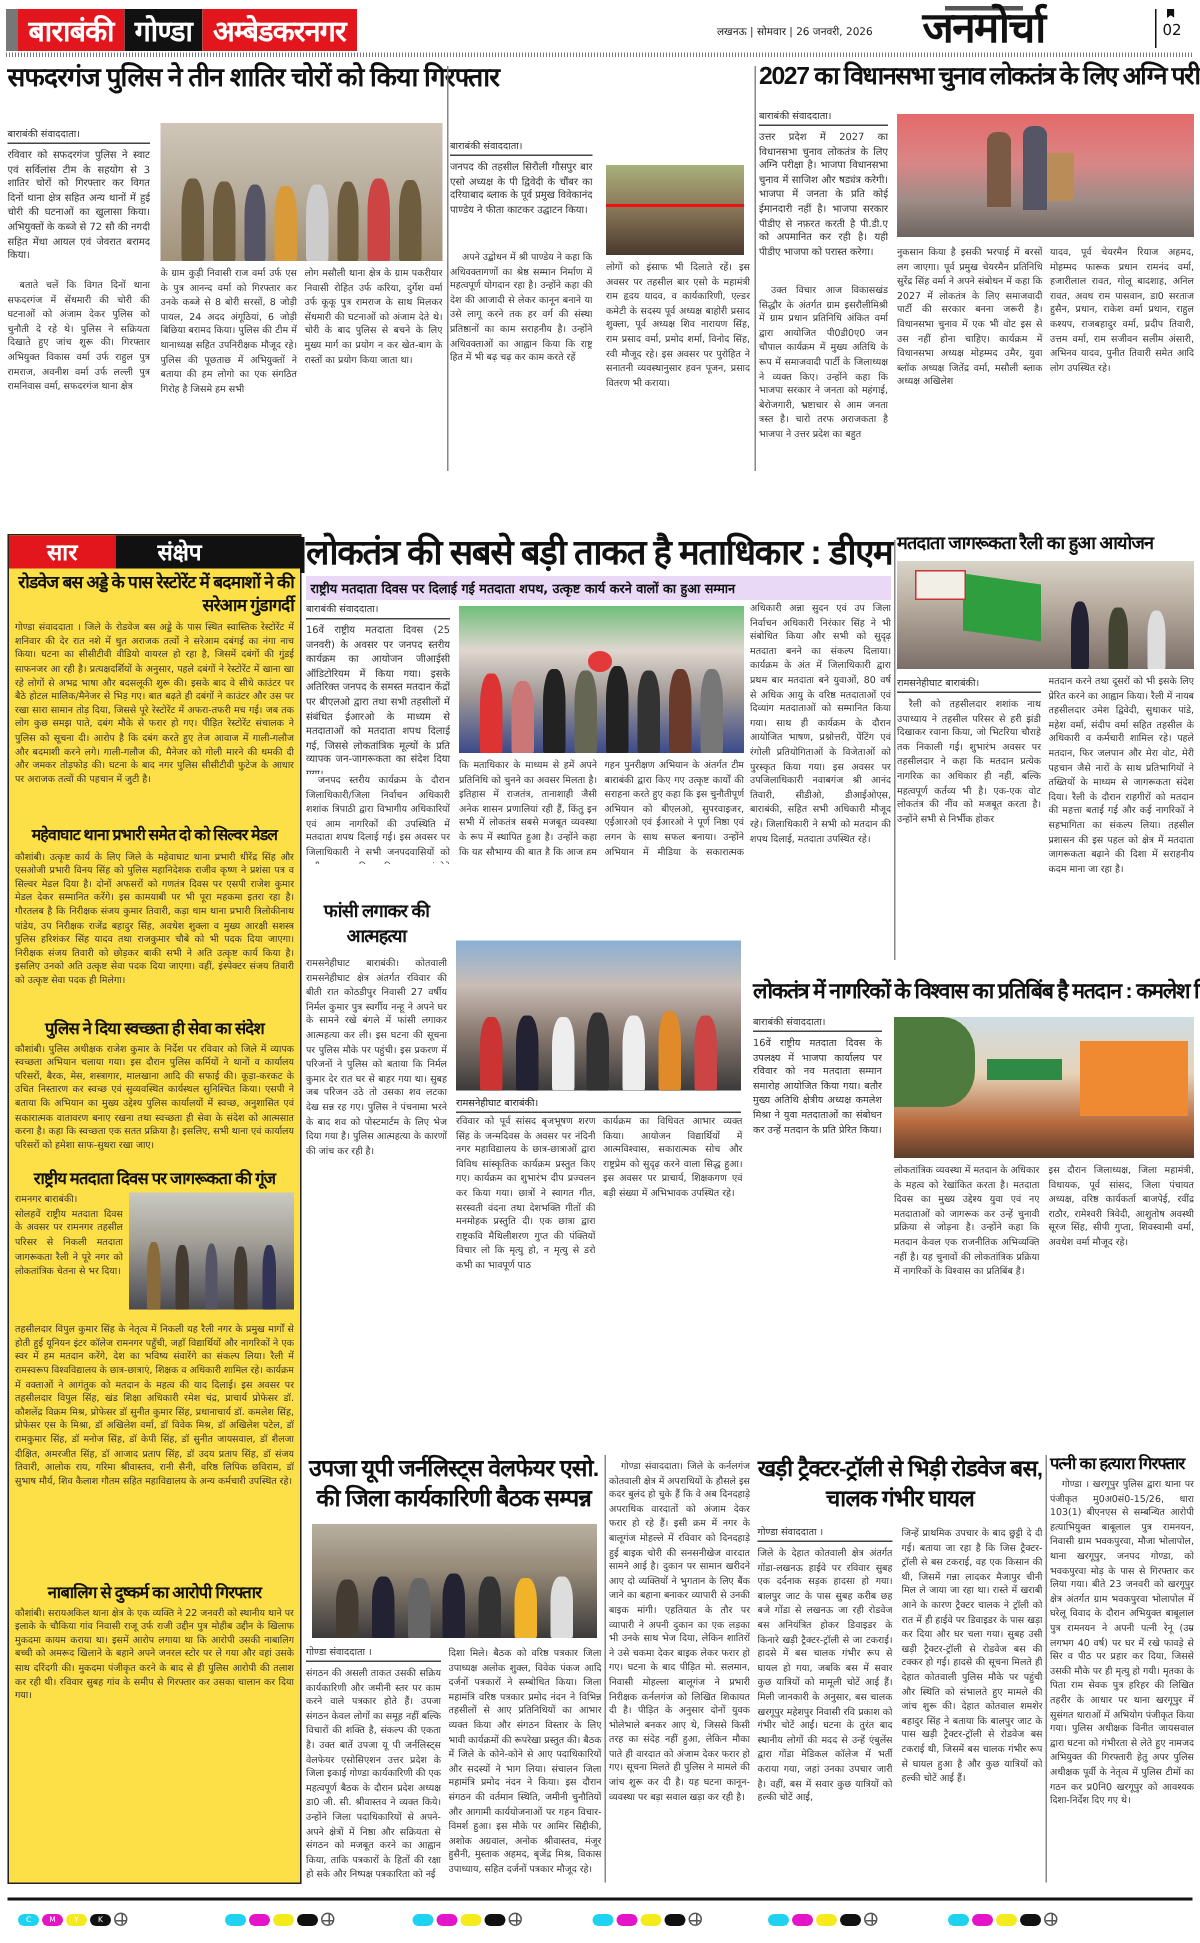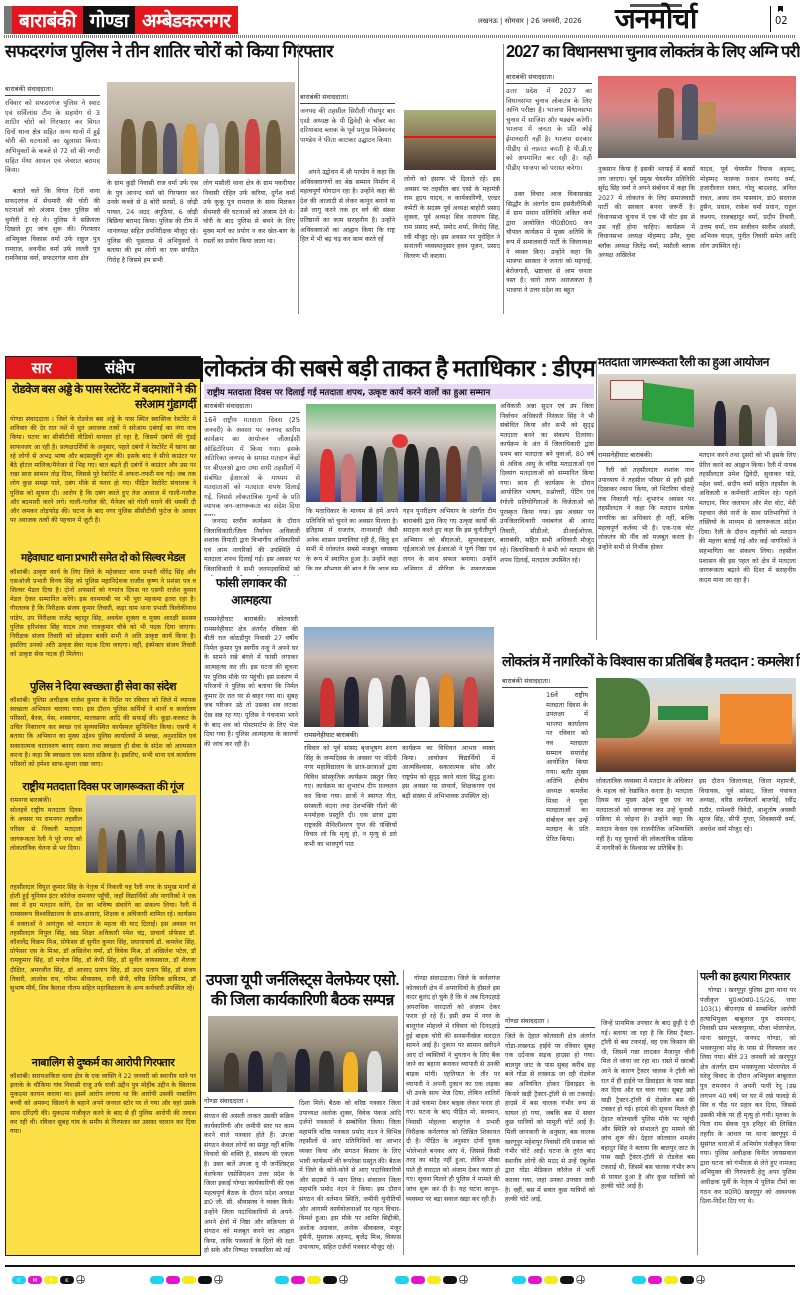--- a/index.html
+++ b/index.html
@@ -175,21 +175,21 @@
       </div>
   </div>
   <div class="abs" style="left:0;top:94px;width:96px;">
     <div class="byline">रामसनेहीघाट बाराबंकी।</div>
     <div class="body-text" style="height:106px;text-indent:8px;">रैली को तहसीलदार शशांक नाथ उपाध्याय ने तहसील परिसर से हरी झंडी दिखाकर रवाना किया, जो भिटरिया चौराहे तक निकाली गई। शुभारंभ अवसर पर तहसीलदार ने कहा कि मतदान प्रत्येक नागरिक का अधिकार ही नहीं, बल्कि महत्वपूर्ण कर्तव्य भी है। एक-एक वोट लोकतंत्र की नींव को मजबूत करता है। उन्होंने सभी से निर्भीक होकर</div>
   </div>
   <div class="abs body-text" style="left:101px;top:94px;width:97px;height:184px;">मतदान करने तथा दूसरों को भी इसके लिए प्रेरित करने का आह्वान किया। रैली में नायब तहसीलदार उमेश द्विवेदी, सुधाकर पांडे, महेश वर्मा, संदीप वर्मा सहित तहसील के अधिकारी व कर्मचारी शामिल रहे। पहले मतदान, फिर जलपान और मेरा वोट, मेरी पहचान जैसे नारों के साथ प्रतिभागियों ने तख्तियों के माध्यम से जागरूकता संदेश दिया। रैली के दौरान राहगीरों को मतदान की महत्ता बताई गई और कई नागरिकों ने सहभागिता का संकल्प लिया। तहसील प्रशासन की इस पहल को क्षेत्र में मतदाता जागरूकता बढ़ाने की दिशा में सराहनीय कदम माना जा रहा है।</div>
 </div>
 
 <div class="abs" style="left:204px;top:575px;width:94px;height:350px;">
-  <div class="hl" style="font-size:12px;text-align:center;line-height:17px;">फांसी लगाकर की आत्महत्या</div>
+  <div class="hl" style="font-size:12px;text-align:center;line-height:17px;margin-top:24px;">फांसी लगाकर की आत्महत्या</div>
   <div class="body-text" style="margin-top:5px;height:300px;">रामसनेहीघाट बाराबंकी। कोतवाली रामसनेहीघाट क्षेत्र अंतर्गत रविवार की बीती रात कोठडीपुर निवासी 27 वर्षीय निर्मल कुमार पुत्र स्वर्गीय नन्हू ने अपने घर के सामने रखे बंगले में फांसी लगाकर आत्महत्या कर ली। इस घटना की सूचना पर पुलिस मौके पर पहुंची। इस प्रकरण में परिजनों ने पुलिस को बताया कि निर्मल कुमार देर रात घर से बाहर गया था। सुबह जब परिजन उठे तो उसका शव लटका देख सन्न रह गए। पुलिस ने पंचनामा भरने के बाद शव को पोस्टमार्टम के लिए भेज दिया गया है। पुलिस आत्महत्या के कारणों की जांच कर रही है।</div>
 </div>
 
 <div class="abs" style="left:304px;top:575px;width:294px;height:350px;">
   <div class="abs photo" style="left:0;top:52px;width:190px;height:100px;background:linear-gradient(180deg,#8ab0d4 0%,#c9bdb6 30%,#8d7d74 60%,#3b3a3a 100%);">
     <div class="figs">
         <div class="fig" style="background:#c33;height:70%"></div>
         <div class="fig" style="background:#223;height:72%"></div>
         <div class="fig" style="background:#eee;height:70%"></div>
         <div class="fig" style="background:#333;height:74%"></div>
@@ -200,21 +200,21 @@
   </div>
   <div class="abs" style="left:0;top:155px;width:190px;font-size:6.5px;border-bottom:1.5px solid #444;padding-bottom:2px;">रामसनेहीघाट बाराबंकी।</div>
   <div class="abs body-text" style="left:0;top:168px;width:93px;height:175px;">रविवार को पूर्व सांसद बृजभूषण शरण सिंह के जन्मदिवस के अवसर पर नंदिनी नगर महाविद्यालय के छात्र-छात्राओं द्वारा विविध सांस्कृतिक कार्यक्रम प्रस्तुत किए गए। कार्यक्रम का शुभारंभ दीप प्रज्वलन कर किया गया। छात्रों ने स्वागत गीत, सरस्वती वंदना तथा देशभक्ति गीतों की मनमोहक प्रस्तुति दी। एक छात्रा द्वारा राष्ट्रकवि मैथिलीशरण गुप्त की पंक्तियों विचार लो कि मृत्यु हो, न मृत्यु से डरो कभी का भावपूर्ण पाठ</div>
   <div class="abs body-text" style="left:98px;top:168px;width:93px;height:175px;">कार्यक्रम का विधिवत आभार व्यक्त किया। आयोजन विद्यार्थियों में आत्मविश्वास, सकारात्मक सोच और राष्ट्रप्रेम को सुदृढ़ करने वाला सिद्ध हुआ। इस अवसर पर प्राचार्य, शिक्षकगण एवं बड़ी संख्या में अभिभावक उपस्थित रहे।</div>
 </div>
 
 <div class="abs" style="left:502px;top:654px;width:294px;height:270px;">
   <div class="hl" style="font-size:14.2px;white-space:nowrap;letter-spacing:-0.8px;">लोकतंत्र में नागरिकों के विश्वास का प्रतिबिंब है मतदान : कमलेश मिश्रा</div>
   <div class="abs" style="left:0;top:22px;width:86px;">
     <div class="byline">बाराबंकी संवाददाता।</div>
-    <div class="body-text" style="height:240px;font-size:6.5px;margin-left:44px;">16वें राष्ट्रीय मतदाता दिवस के उपलक्ष्य में भाजपा कार्यालय पर रविवार को नव मतदाता सम्मान समारोह आयोजित किया गया। बतौर मुख्य अतिथि क्षेत्रीय अध्यक्ष कमलेश मिश्रा ने युवा मतदाताओं का संबोधन कर उन्हें मतदान के प्रति प्रेरित किया।</div>
+    <div class="body-text" style="height:240px;font-size:6.5px;">16वें राष्ट्रीय मतदाता दिवस के उपलक्ष्य में भाजपा कार्यालय पर रविवार को नव मतदाता सम्मान समारोह आयोजित किया गया। बतौर मुख्य अतिथि क्षेत्रीय अध्यक्ष कमलेश मिश्रा ने युवा मतदाताओं का संबोधन कर उन्हें मतदान के प्रति प्रेरित किया।</div>
   </div>
   <div class="abs photo" style="left:94px;top:24px;width:200px;height:94px;background:linear-gradient(180deg,#cfdde4 0%,#e6d3b8 40%,#b76a3e 75%,#5b3c2c 100%);">
     <div class="abs" style="left:0;top:0;width:54px;height:60px;background:#4f7b3e;border-radius:0 40% 40% 0;"></div>
     <div class="abs" style="left:62px;top:28px;width:50px;height:14px;background:#2f8a45;"></div>
     <div class="abs" style="left:124px;top:16px;width:72px;height:50px;background:#f08a32;"></div>
   </div>
   <div class="abs body-text" style="left:94px;top:122px;width:97px;height:145px;">लोकतांत्रिक व्यवस्था में मतदान के अधिकार के महत्व को रेखांकित करता है। मतदाता दिवस का मुख्य उद्देश्य युवा एवं नए मतदाताओं को जागरूक कर उन्हें चुनावी प्रक्रिया से जोड़ना है। उन्होंने कहा कि मतदान केवल एक राजनीतिक अभिव्यक्ति नहीं है। यह चुनावों की लोकतांत्रिक प्रक्रिया में नागरिकों के विश्वास का प्रतिबिंब है।</div>
   <div class="abs body-text" style="left:197px;top:122px;width:97px;height:145px;">इस दौरान जिलाध्यक्ष, जिला महामंत्री, विधायक, पूर्व सांसद, जिला पंचायत अध्यक्ष, वरिष्ठ कार्यकर्ता बाजपेई, रवींद्र राठौर, रामेश्वरी त्रिवेदी, आशुतोष अवस्थी सूरज सिंह, सीपी गुप्ता, शिवस्वामी वर्मा, अवधेश वर्मा मौजूद रहे।</div>
 </div>
 
@@ -236,20 +236,21 @@
     <div class="body-text" style="height:148px;">संगठन की असली ताकत उसकी सक्रिय कार्यकारिणी और जमीनी स्तर पर काम करने वाले पत्रकार होते हैं। उपजा संगठन केवल लोगों का समूह नहीं बल्कि विचारों की शक्ति है, संकल्प की एकता है। उक्त बातें उपजा यू पी जर्नलिस्ट्स वेलफेयर एसोसिएशन उत्तर प्रदेश के जिला इकाई गोण्डा कार्यकारिणी की एक महत्वपूर्ण बैठक के दौरान प्रदेश अध्यक्ष डा0 जी. सी. श्रीवास्तव ने व्यक्त किये। उन्होंने जिला पदाधिकारियों से अपने-अपने क्षेत्रों में निष्ठा और सक्रियता से संगठन को मजबूत करने का आह्वान किया, ताकि पत्रकारों के हितों की रक्षा हो सके और निष्पक्ष पत्रकारिता को नई</div>
   </div>
   <div class="abs body-text" style="left:95px;top:128px;width:102px;height:158px;">दिशा मिले। बैठक को वरिष्ठ पत्रकार जिला उपाध्यक्ष अलोक शुक्ल, विवेक पंकज आदि दर्जनों पत्रकारों ने सम्बोधित किया। जिला महामंत्रि वरिष्ठ पत्रकार प्रमोद नंदन ने विभिन्न तहसीलों से आए प्रतिनिधियों का आभार व्यक्त किया और संगठन विस्तार के लिए भावी कार्यक्रमों की रूपरेखा प्रस्तुत की। बैठक में जिले के कोने-कोने से आए पदाधिकारियों और सदस्यों ने भाग लिया। संचालन जिला महामंत्रि प्रमोद नंदन ने किया। इस दौरान संगठन की वर्तमान स्थिति, जमीनी चुनौतियों और आगामी कार्ययोजनाओं पर गहन विचार-विमर्श हुआ। इस मौके पर आमिर सिद्दीकी, अशोक अग्रवाल, अनोक श्रीवास्तव, मंजूर हुसैनी, मुस्ताक अहमद, बृजेंद्र मिश्र, विकास उपाध्याय, सहित दर्जनों पत्रकार मौजूद रहे।</div>
 </div>
 
 <div class="abs" style="left:406px;top:970px;width:94px;height:290px;">
   <div class="body-text" style="margin-top:3px;height:250px;text-indent:8px;">गोण्डा संवाददाता। जिले के कर्नलगंज कोतवाली क्षेत्र में अपराधियों के हौसले इस कदर बुलंद हो चुके हैं कि वे अब दिनदहाड़े अपराधिक वारदातों को अंजाम देकर फरार हो रहे हैं। इसी क्रम में नगर के बालूगंज मोहल्ले में रविवार को दिनदहाड़े हुई बाइक चोरी की सनसनीखेज वारदात सामने आई है। दुकान पर सामान खरीदने आए दो व्यक्तियों ने भुगतान के लिए बैंक जाने का बहाना बनाकर व्यापारी से उनकी बाइक मांगी। एहतियात के तौर पर व्यापारी ने अपनी दुकान का एक लड़का भी उनके साथ भेज दिया, लेकिन शातिरों ने उसे चकमा देकर बाइक लेकर फरार हो गए। घटना के बाद पीड़ित मो. सलमान, निवासी मोहल्ला बालूगंज ने प्रभारी निरीक्षक कर्नलगंज को लिखित शिकायत दी है। पीड़ित के अनुसार दोनों युवक भोलेभाले बनकर आए थे, जिससे किसी तरह का संदेह नहीं हुआ, लेकिन मौका पाते ही वारदात को अंजाम देकर फरार हो गए। सूचना मिलते ही पुलिस ने मामले की जांच शुरू कर दी है। यह घटना कानून-व्यवस्था पर बड़ा सवाल खड़ा कर रही है।</div>
 </div>
 
 <div class="abs" style="left:505px;top:970px;width:190px;height:290px;">
+  <div class="hl" style="font-size:15px;text-align:center;line-height:20px;">खड़ी ट्रैक्टर-ट्रॉली से भिड़ी रोडवेज बस, चालक गंभीर घायल</div>
   <div class="abs" style="left:0;top:46px;width:90px;">
     <div class="byline">गोण्डा संवाददाता ।</div>
     <div class="body-text" style="height:226px;">जिले के देहात कोतवाली क्षेत्र अंतर्गत गोंडा-लखनऊ हाईवे पर रविवार सुबह एक दर्दनाक सड़क हादसा हो गया। बालपुर जाट के पास सुबह करीब छह बजे गोंडा से लखनऊ जा रही रोडवेज बस अनियंत्रित होकर डिवाइडर के किनारे खड़ी ट्रैक्टर-ट्रॉली से जा टकराई। हादसे में बस चालक गंभीर रूप से घायल हो गया, जबकि बस में सवार कुछ यात्रियों को मामूली चोटें आई हैं। मिली जानकारी के अनुसार, बस चालक खरगूपुर महेशपुर निवासी रवि प्रकाश को गंभीर चोटें आईं। घटना के तुरंत बाद स्थानीय लोगों की मदद से उन्हें एंबुलेंस द्वारा गोंडा मेडिकल कॉलेज में भर्ती कराया गया, जहां उनका उपचार जारी है। वहीं, बस में सवार कुछ यात्रियों को हल्की चोटें आई,</div>
   </div>
   <div class="abs body-text" style="left:96px;top:48px;width:94px;height:238px;">जिन्हें प्राथमिक उपचार के बाद छुट्टी दे दी गई। बताया जा रहा है कि जिस ट्रैक्टर-ट्रॉली से बस टकराई, वह एक किसान की थी, जिसमें गन्ना लादकर मैजापुर चीनी मिल ले जाया जा रहा था। रास्ते में खराबी आने के कारण ट्रैक्टर चालक ने ट्रॉली को रात में ही हाईवे पर डिवाइडर के पास खड़ा कर दिया और घर चला गया। सुबह उसी खड़ी ट्रैक्टर-ट्रॉली से रोडवेज बस की टक्कर हो गई। हादसे की सूचना मिलते ही देहात कोतवाली पुलिस मौके पर पहुंची और स्थिति को संभालते हुए मामले की जांच शुरू की। देहात कोतवाल शमशेर बहादुर सिंह ने बताया कि बालपुर जाट के पास खड़ी ट्रैक्टर-ट्रॉली से रोडवेज बस टकराई थी, जिसमें बस चालक गंभीर रूप से घायल हुआ है और कुछ यात्रियों को हल्की चोटें आई हैं।</div>
 </div>
 
 <div class="abs" style="left:700px;top:970px;width:96px;height:290px;">
   <div class="hl" style="font-size:11px;white-space:nowrap;">पत्नी का हत्यारा गिरफ्तार</div>
   <div class="body-text" style="margin-top:3px;height:268px;text-indent:8px;">गोण्डा । खरगूपुर पुलिस द्वारा थाना पर पंजीकृत मु0अ0सं0-15/26, धारा 103(1) बीएनएस से सम्बन्धित आरोपी हत्याभियुक्त बाबूलाल पुत्र रामनयन, निवासी ग्राम भवकपुरवा, मौजा भोलापोल, थाना खरगूपुर, जनपद गोण्डा, को भवकपुरवा मोड़ के पास से गिरफ्तार कर लिया गया। बीते 23 जनवरी को खरगूपुर क्षेत्र अंतर्गत ग्राम भवकपुरवा भोलापोल में घरेलू विवाद के दौरान अभियुक्त बाबूलाल पुत्र रामनयन ने अपनी पत्नी रेनू (उम्र लगभग 40 वर्ष) पर घर में रखे फावड़े से सिर व पीठ पर प्रहार कर दिया, जिससे उसकी मौके पर ही मृत्यु हो गयी। मृतका के पिता राम सेवक पुत्र हरिहर की लिखित तहरीर के आधार पर थाना खरगूपुर में सुसंगत धाराओं में अभियोग पंजीकृत किया गया। पुलिस अधीक्षक विनीत जायसवाल द्वारा घटना को गंभीरता से लेते हुए नामजद अभियुक्त की गिरफ्तारी हेतु अपर पुलिस अधीक्षक पूर्वी के नेतृत्व में पुलिस टीमों का गठन कर प्र0नि0 खरगूपुर को आवश्यक दिशा-निर्देश दिए गए थे।</div>

